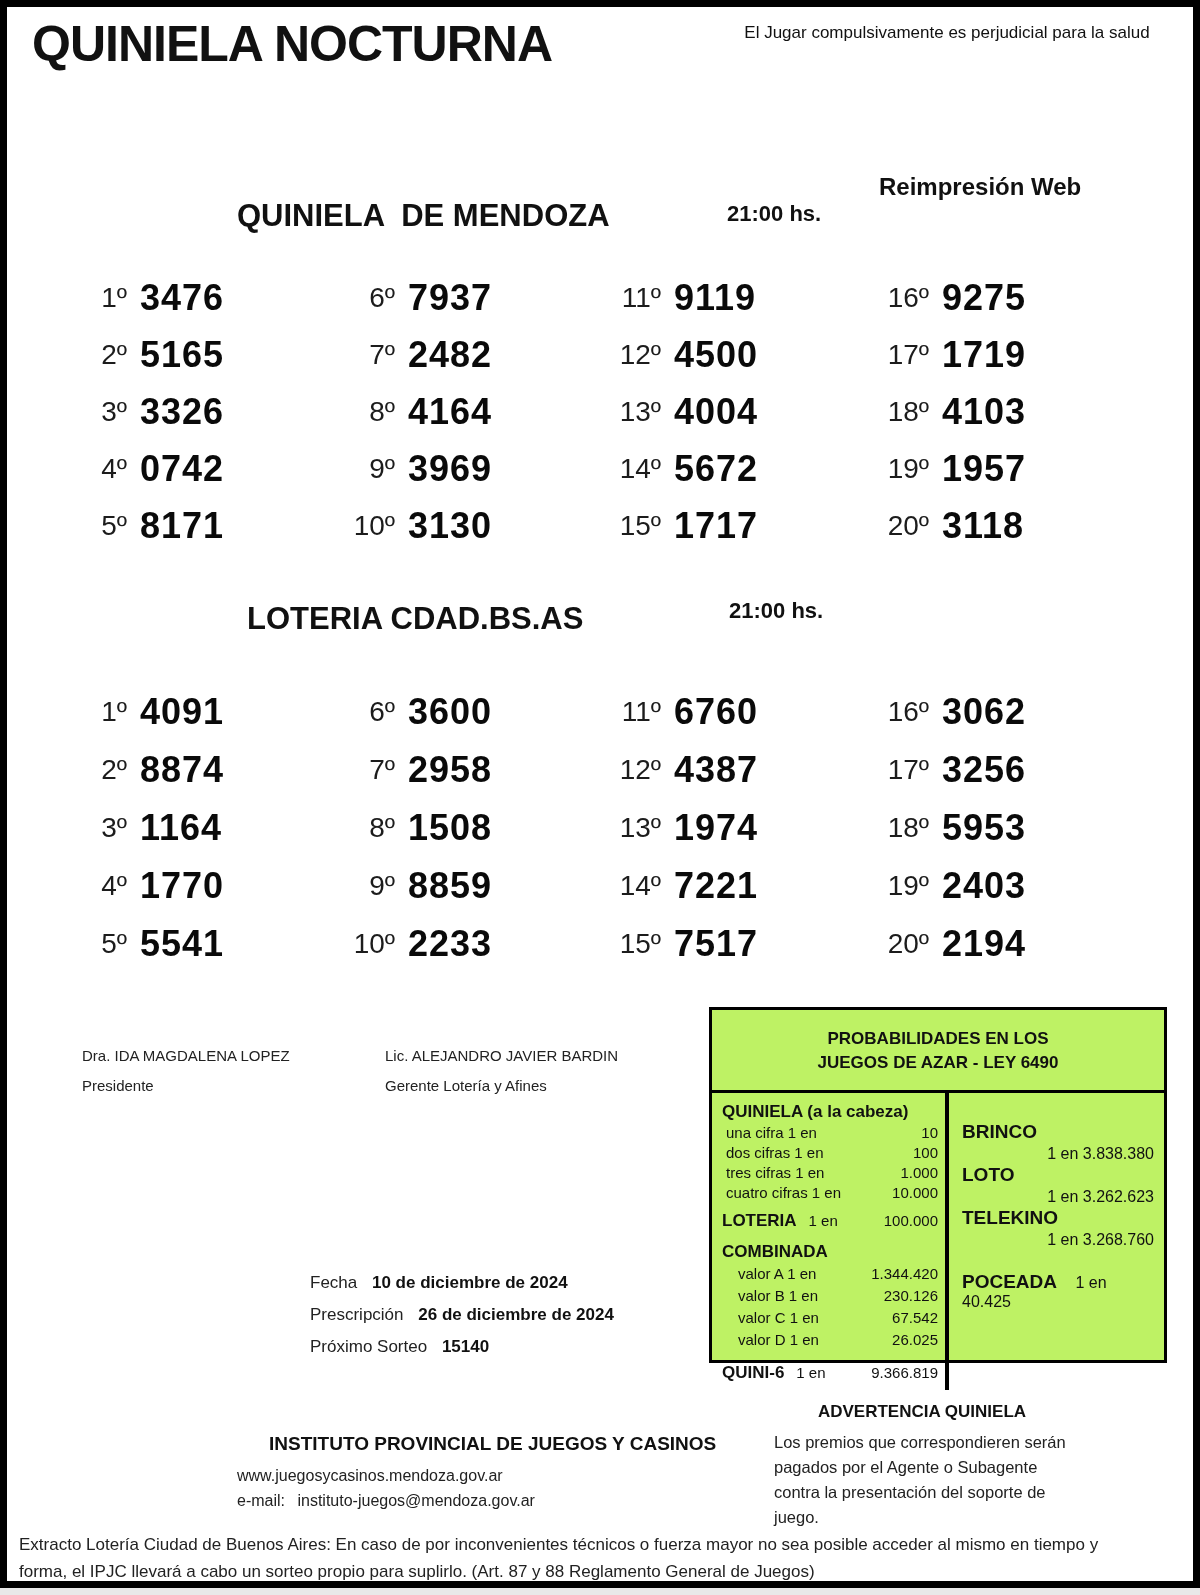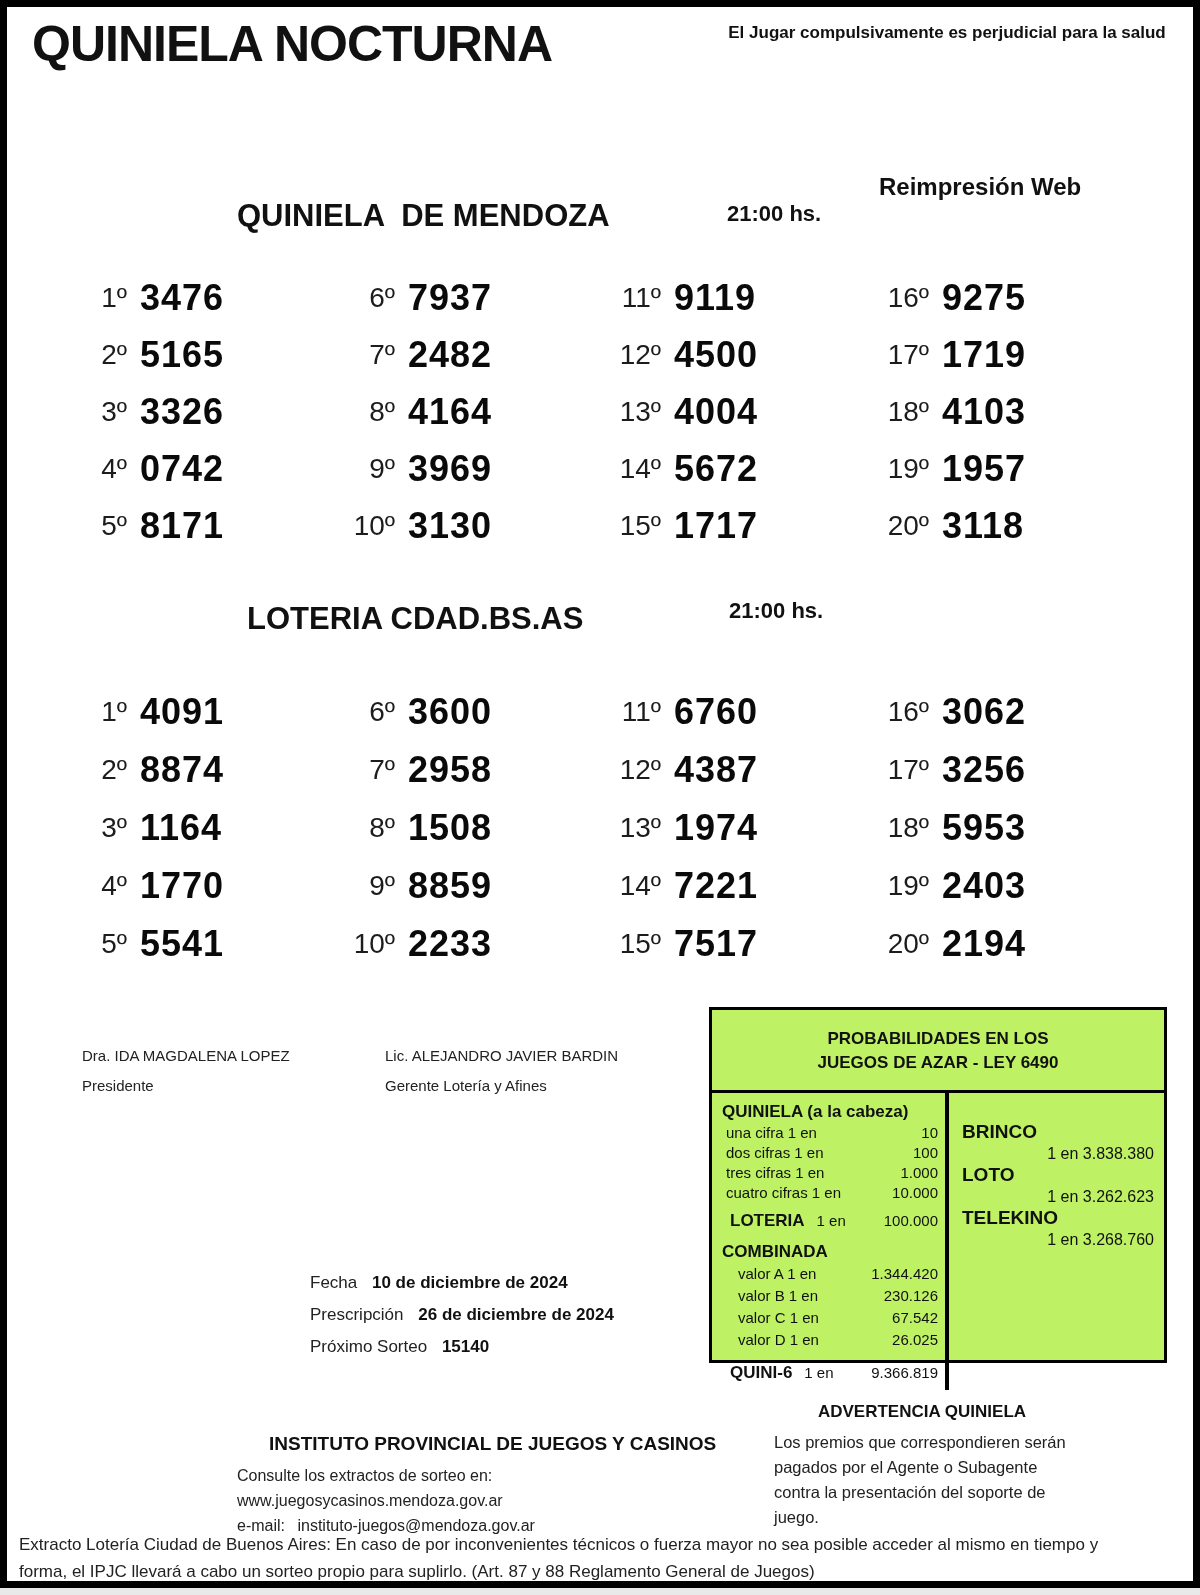--- a/index.html
+++ b/index.html
@@ -19,21 +19,21 @@
     overflow:hidden;
   }
   
   .main-title{
     position:absolute;left:25px;top:8px;
     font-size:50px;font-weight:bold;letter-spacing:-1px;
     white-space:pre;
   }
   .health-warning{
     position:absolute;left:705px;top:16px;width:470px;
-    font-size:17px;font-weight:bold;text-align:center;
+    font-size:17px;font-weight:normal;text-align:center;
   }
   .reprint{
     position:absolute;left:872px;top:166px;
     font-size:24px;font-weight:bold;
   }
   
   .draw-title{position:absolute;font-size:31px;font-weight:bold;white-space:pre;}
   .draw-time{position:absolute;font-size:22px;font-weight:bold;}
   .t-mendoza{left:230px;top:191px;}
   .time-mendoza{left:720px;top:194px;}
@@ -87,21 +87,21 @@
     font-size:17px;font-weight:bold;line-height:24px;
   }
   .prob-body{position:relative;height:297px;}
   .prob-divider{position:absolute;left:233px;top:0;bottom:0;width:4px;background:#000;}
   .prob-left{position:absolute;left:10px;top:0;width:216px;}
   .p-header{font-size:17px;font-weight:bold;margin-top:8px;line-height:22px;}
   .p-row{display:flex;font-size:15px;line-height:20px;padding-left:4px;}
   .p-row .v{margin-left:auto;}
   .p-row.indent{padding-left:16px;line-height:22px;}
   .p-game{display:flex;align-items:baseline;margin-top:6px;line-height:24px;}
-  .p-game .g{font-size:17px;font-weight:bold;margin-left:8px;}
+  .p-game .g{font-size:17px;font-weight:bold;}
   .p-game .mid{font-size:15px;margin-left:12px;}
   .p-game .v{font-size:15px;margin-left:auto;}
   .p-game.quini{margin-top:9px;line-height:26px;}
   .prob-right{position:absolute;left:250px;top:0;right:10px;}
   .rg{position:relative;}
   .rg .g{font-size:19px;font-weight:bold;}
   .rg .v{font-size:16px;}
   .rg.offset{height:43px;}
   .rg.offset .g{position:absolute;left:0;top:0;}
   .rg.offset .v{position:absolute;right:0;bottom:1px;}
@@ -438,40 +438,43 @@
           <div class="rg offset">
             <span class="g">LOTO</span>
             <span class="v">1 en 3.262.623</span>
           </div>
 
           <div class="rg below">
             <span class="g">TELEKINO</span>
             <span class="v">1 en 3.268.760</span>
           </div>
 
+          <div class="rg inline">
+            <span class="g">POCEADA</span>
+            <span class="v">1 en 40.425</span>
+          </div>
         </div>
     </div>
   </div>
 
   <div class="advert">
     <div class="a-title">ADVERTENCIA QUINIELA</div>
     <div>
 
         <div class="a-line">Los premios que correspondieren serán</div>
 
         <div class="a-line">pagados por el Agente o Subagente</div>
 
 
         <div class="a-line">contra la presentación del soporte de juego.</div>
       </div>
   </div>
 
   <div class="institute">
     <div class="name">INSTITUTO PROVINCIAL DE JUEGOS Y CASINOS</div>
-    <div>Consulte los extractos de sorteo en:</div>
     <div>www.juegosycasinos.mendoza.gov.ar</div>
     <div>
       <span>e-mail:</span>
       <span style="margin-left:8px;">instituto-juegos@mendoza.gov.ar</span>
     </div>
   </div>
 
   <div class="footer">
 
       <div>Extracto Lotería Ciudad de Buenos Aires: En caso de por inconvenientes técnicos o fuerza mayor no sea posible acceder al mismo en tiempo y</div>

